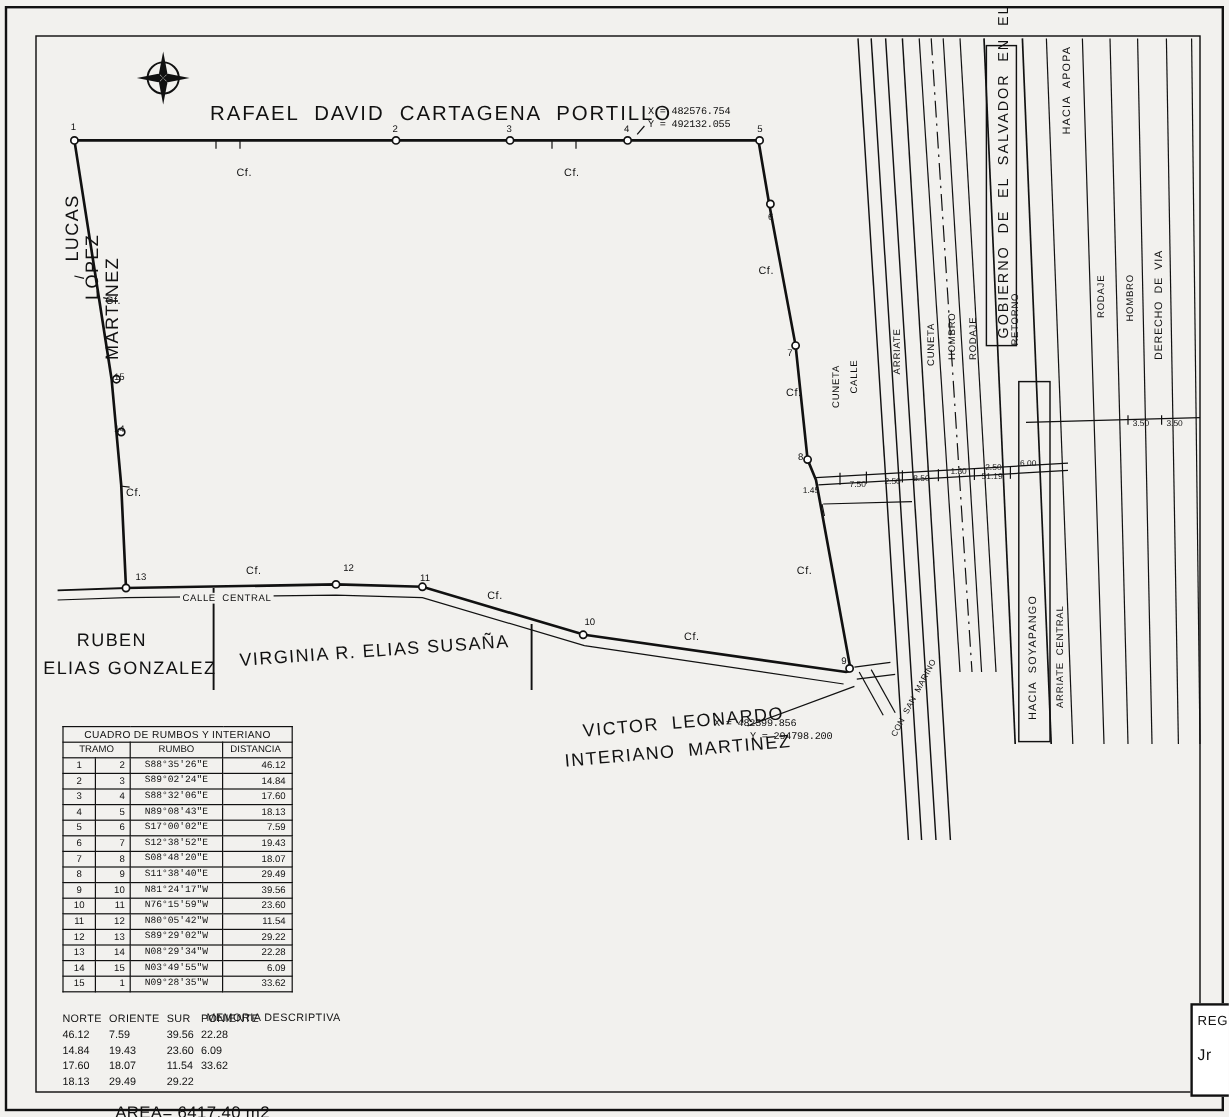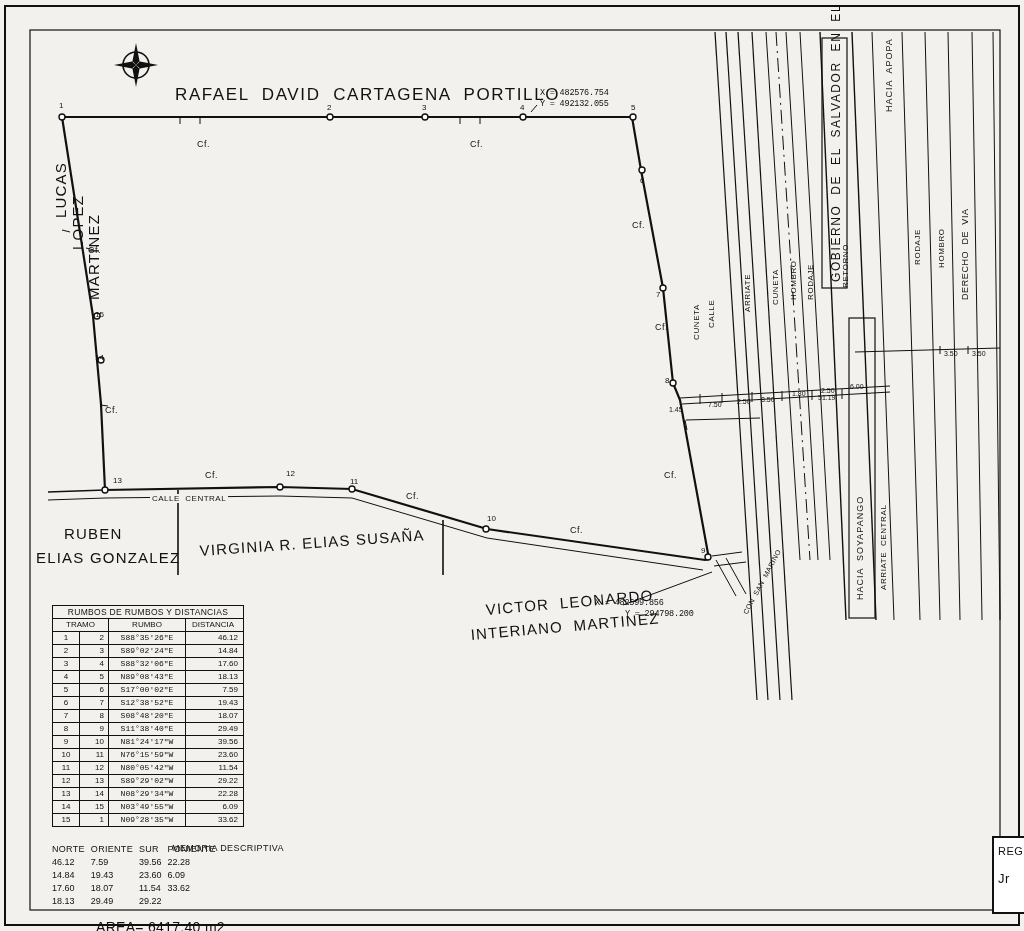--- a/index.html
+++ b/index.html
@@ -226,21 +226,21 @@
   <div class="lbl tiny" style="left:821px;top:387px;">2.50</div>
   <div class="lbl tiny" style="left:850px;top:383px;">6.00</div>
   <div class="lbl tiny" style="left:818px;top:394px;">51.19</div>
   <div class="lbl tiny" style="left:944px;top:350px;">3.50</div>
   <div class="lbl tiny" style="left:972px;top:350px;">3.50</div>
   <div class="lbl tiny" style="left:669px;top:406px;">1.45</div>
 
   <table id="tbl">
     <tbody>
         <tr>
-          <td colspan="4" class="title">RUMBOS  DE  RUMBOS  Y  DISTANCIAS</td>
+          <td colspan="4" class="title">CUADRO  DE  RUMBOS  Y  INTERIANO</td>
         </tr>
     <tr>
       <td colspan="2">TRAMO</td>
       <td class="rcol">RUMBO</td>
       <td class="dist" style="text-align:center;">DISTANCIA</td>
     </tr>
     <tr>
           <td class="tramo-a">1</td>
           <td class="tramo-b">2</td>
           <td class="rumbo">S88°35'26"E</td>

